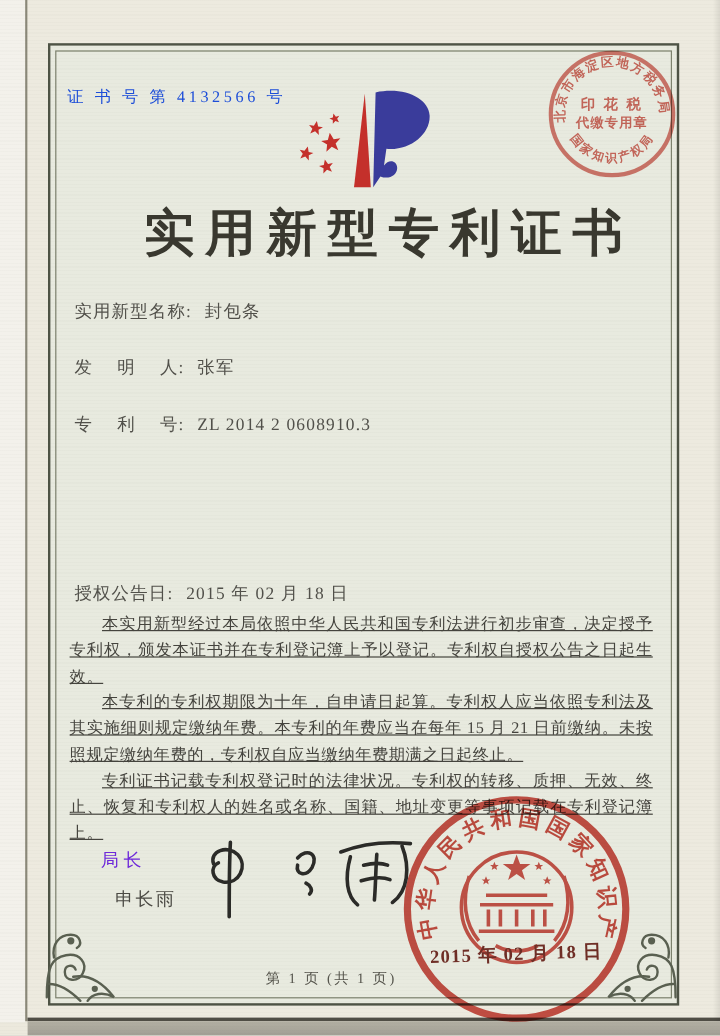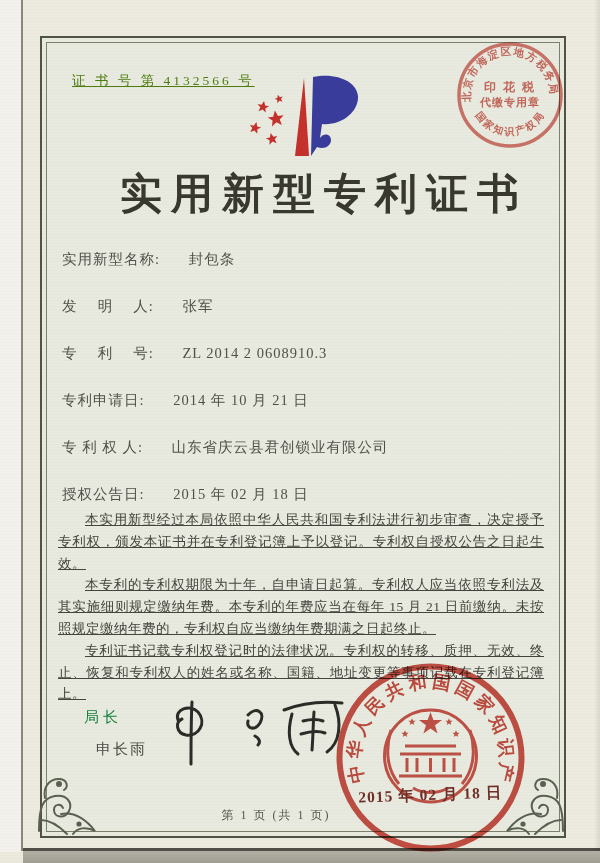--- a/index.html
+++ b/index.html
@@ -28,40 +28,39 @@
   }
   .frame-inner{
     position:absolute;left:4px;top:4px;right:4px;bottom:4px;
     border:1px solid #7c816d;
   }
   .corner-ornament{position:absolute;width:80px;height:80px;}
   .corner-bl{left:34px;top:756px;}
   .corner-br{left:488px;top:756px;transform:scaleX(-1);}
   
   .cert-number{
-    position:absolute;left:72px;top:72px;font-size:13.5px;color:#4d7c0f;
+    position:absolute;left:56px;top:72px;font-size:13.5px;color:#1d4ed8;
     letter-spacing:3px;
-    text-decoration:underline;
   }
   .logo{position:absolute;left:225px;top:74px;}
   .title{
     position:absolute;left:0;top:166px;width:600px;text-align:center;
     font-size:42px;font-weight:600;color:#39382f;letter-spacing:9px;margin-left:24px;
   }
   .field{
     position:absolute;left:62px;font-size:14.5px;color:#51504a;letter-spacing:1px;
     white-space:nowrap;
   }
-  .field .lbl{margin-right:24px;}
+  .field .lbl{margin-right:6px;}
   .paras{
     position:absolute;left:58px;top:509px;width:486px;
     font-size:13.5px;line-height:21.8px;color:#45443e;text-align:justify;
   }
   .paras p{margin:0;text-indent:2em;letter-spacing:0.5px;text-decoration:underline;}
-  .sig-title{position:absolute;left:84px;top:708px;font-size:15px;color:#15803d;letter-spacing:4px;}
+  .sig-title{position:absolute;left:84px;top:708px;font-size:15px;color:#6d28d9;letter-spacing:4px;}
   .sig-name{position:absolute;left:96px;top:740px;font-size:15px;color:#4b4a44;letter-spacing:2px;}
   .signature-svg{position:absolute;left:162px;top:688px;}
   .seal-official{position:absolute;left:333px;top:660px;mix-blend-mode:multiply;opacity:0.93;}
   .seal-tax{position:absolute;left:455px;top:40px;mix-blend-mode:multiply;opacity:0.88;}
   .page-footer{
     position:absolute;left:0;top:807px;width:552px;text-align:center;
     font-size:12px;color:#55544c;letter-spacing:2px;
   }
 </style>
 </head>
@@ -126,28 +125,20 @@
     <span class="lbl">实用新型名称:</span>
     <span class="val">封包条</span>
   </div>
   <div class="field" style="top:297px">
     <span class="lbl">发　 明　 人:</span>
     <span class="val">张军</span>
   </div>
   <div class="field" style="top:344px">
     <span class="lbl">专　 利　 号:</span>
     <span class="val">ZL 2014 2 0608910.3</span>
-  </div>
-  <div class="field" style="top:391px">
-    <span class="lbl">专利申请日:</span>
-    <span class="val">2014 年 10 月 21 日</span>
-  </div>
-  <div class="field" style="top:438px">
-    <span class="lbl">专 利 权 人:</span>
-    <span class="val">山东省庆云县君创锁业有限公司</span>
   </div>
   <div class="field" style="top:485px">
     <span class="lbl">授权公告日:</span>
     <span class="val">2015 年 02 月 18 日</span>
   </div>
 
   <div class="paras">
     <p>本实用新型经过本局依照中华人民共和国专利法进行初步审查，决定授予专利权，颁发本证书并在专利登记簿上予以登记。专利权自授权公告之日起生效。</p>
     <p>本专利的专利权期限为十年，自申请日起算。专利权人应当依照专利法及其实施细则规定缴纳年费。本专利的年费应当在每年 15 月 21 日前缴纳。未按照规定缴纳年费的，专利权自应当缴纳年费期满之日起终止。</p>
     <p>专利证书记载专利权登记时的法律状况。专利权的转移、质押、无效、终止、恢复和专利权人的姓名或名称、国籍、地址变更等事项记载在专利登记簿上。</p>

